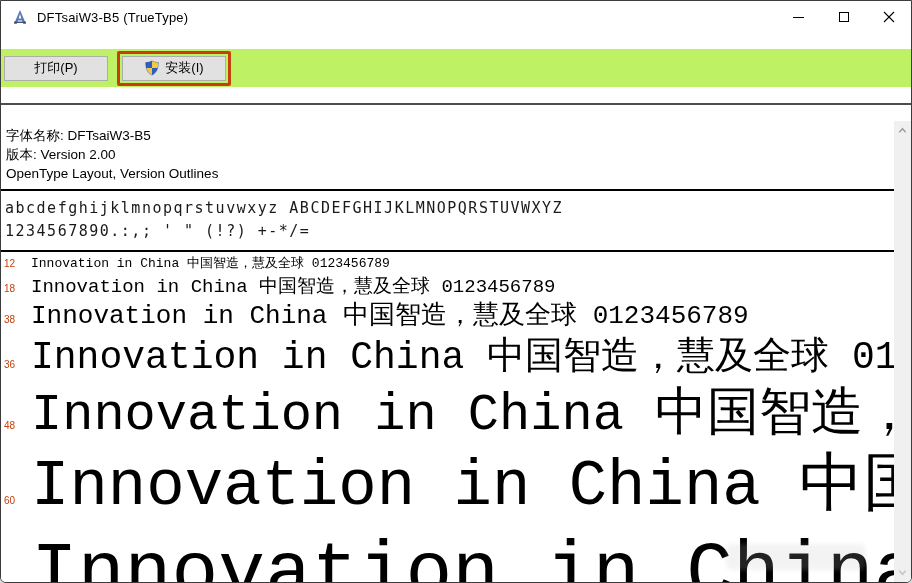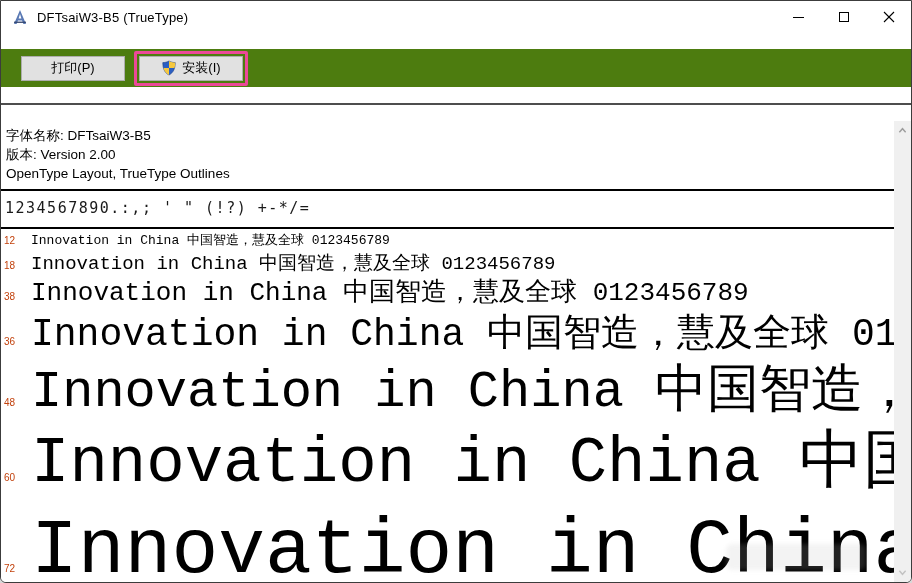--- a/index.html
+++ b/index.html
@@ -11,28 +11,28 @@
   }
   
   .titlebar{ height:32px; background:#ffffff; display:flex; align-items:center; flex:0 0 auto; }
   .app-icon{ width:18px; height:18px; margin:0 8px 0 10px; flex:0 0 auto; }
   .title-text{ font-size:13px; color:#000; letter-spacing:.2px; }
   .win-controls{ margin-left:auto; display:flex; height:100%; }
   .win-btn{ width:45px; height:100%; display:flex; align-items:center; justify-content:center; }
   .glyph-min{ width:11px; height:0; border-top:1px solid #000; }
   .glyph-max{ width:10px; height:10px; border:1px solid #000; }
   
-  .toolbar{ height:38px; background:#4d7c0f; display:flex; align-items:center; padding-left:20px; flex:0 0 auto; position:relative; }
+  .toolbar{ height:38px; background:#bef264; display:flex; align-items:center; padding-left:3px; flex:0 0 auto; position:relative; }
   .tb-btn{
     height:25px; min-width:104px; background:#e1e1e1; border:1px solid #adadad;
     font-family:"Liberation Sans", sans-serif; font-size:13px; color:#000;
     display:flex; align-items:center; justify-content:center; gap:5px; padding:0 14px; cursor:default;
   }
   .annotation-box{
-    border:3px solid #ec4899; border-radius:2px; padding:2px; margin-left:9px;
+    border:3px solid #c2410c; border-radius:2px; padding:2px; margin-left:9px;
     display:inline-flex; align-items:center;
   }
   .toolbar-sep{ height:2px; background:#4d4d4d; flex:0 0 auto; }
   
   .content-row{ flex:1 1 auto; display:flex; min-height:0; background:#ffffff; position:relative; }
   .content{ flex:1 1 auto; min-width:0; display:flex; flex-direction:column; overflow:hidden; }
   .scrollbar{
     flex:0 0 17px; background:#f0f0f0; display:flex; flex-direction:column;
     justify-content:space-between; align-items:center; padding:5px 0;
   }
@@ -107,25 +107,26 @@
     </span>
   </div>
   <div class="toolbar-sep"></div>
 
   <div class="content-row">
     <div class="content">
 
       <div class="font-info">
         <div>字体名称: DFTsaiW3-B5</div>
         <div>版本: Version 2.00</div>
-        <div>OpenType Layout, TrueType Outlines</div>
+        <div>OpenType Layout, Version Outlines</div>
       </div>
       <div class="hard-sep"></div>
 
       <div class="alphabet">
+        <div>abcdefghijklmnopqrstuvwxyz ABCDEFGHIJKLMNOPQRSTUVWXYZ</div>
         <div>1234567890.:,; ' " (!?) +-*/=</div>
       </div>
       <div class="hard-sep"></div>
 
       <div class="rows">
         <div class="size-row s12">
           <span class="size-label">12</span>
           <span class="sample">Innovation in China 中国智造，慧及全球 0123456789</span>
         </div>
         <div class="size-row s18">

